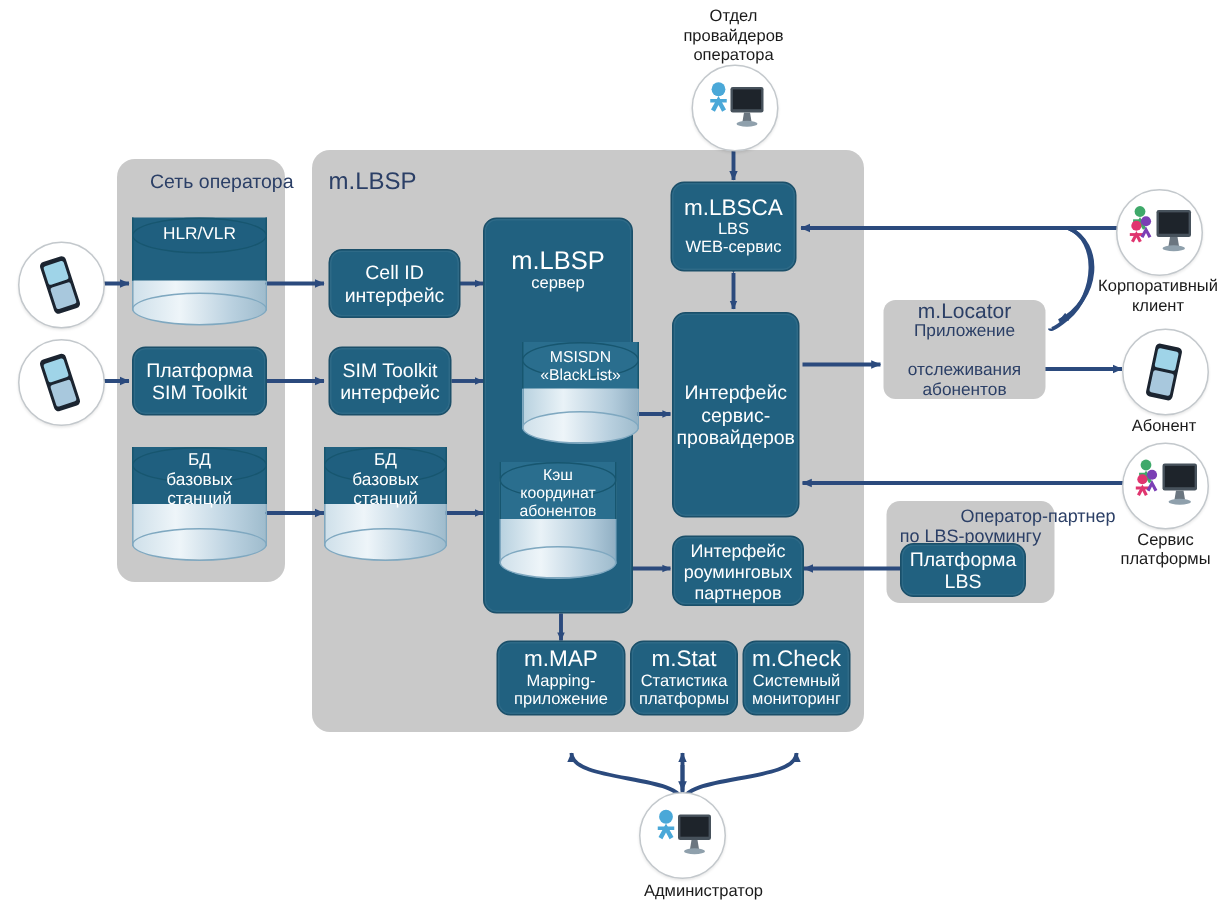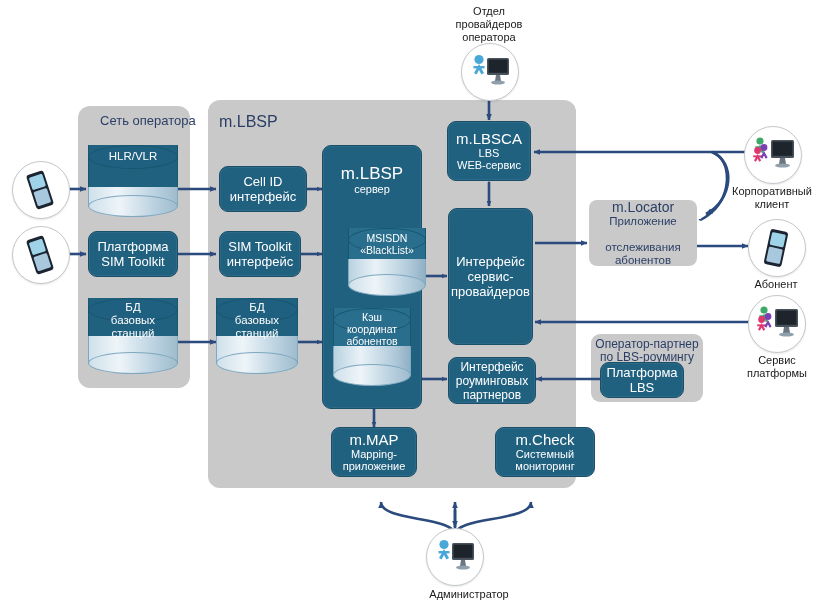--- a/index.html
+++ b/index.html
@@ -58,21 +58,21 @@
 
 <div id="canvas">
 
   <div class="panel" style="left:78px;top:106px;width:112px;height:282px;"></div>
   <div class="panel-title" style="left:90px;top:113px;margin-left:10px;">Сеть оператора</div>
 
   <div class="panel" style="left:208px;top:100px;width:368px;height:388px;"></div>
   <div class="panel-title" style="left:219px;top:113px;font-size:16px;">m.LBSP</div>
 
   <div class="panel" style="left:591px;top:334px;width:112px;height:68px;border-radius:9px;"></div>
-  <div class="panel-title small" style="left:591px;top:338px;width:112px;">Оператор-партнер</div>
+  <div class="panel-title small" style="left:591px;top:338px;width:112px;padding-left:45px;">Оператор-партнер</div>
   <div class="panel-title small" style="left:591px;top:351px;width:112px;">по LBS-роумингу</div>
 
   <svg id="wires">
     <defs>
       <marker id="ah" markerWidth="7" markerHeight="7" refX="6.2" refY="3.2" orient="auto" markerUnits="userSpaceOnUse">
         <path d="M0,0.3 L6.6,3.2 L0,6.1 z" fill="#2b4a7d"></path>
       </marker>
       <marker id="ahs" markerWidth="6" markerHeight="6" refX="5.4" refY="2.8" orient="auto" markerUnits="userSpaceOnUse">
         <path d="M0,0.3 L5.7,2.8 L0,5.3 z" fill="#2b4a7d"></path>
       </marker>
@@ -238,22 +238,27 @@
     <span class="t1">роуминговых</span>
     <span class="t1">партнеров</span>
   </div>
 
   <div class="box" style="left:331px;top:427px;width:86px;height:50px;">
     <span class="t1" style="font-size:15px;">m.MAP</span>
     <span class="t2">Mapping-</span>
     <span class="t2">приложение</span>
   </div>
 
-
-  <div class="box" style="left:495px;top:427px;width:100px;height:50px;">
+  <div class="box" style="left:420px;top:427px;width:72px;height:50px;">
+    <span class="t1" style="font-size:15px;">m.Stat</span>
+    <span class="t2">Статистика</span>
+    <span class="t2">платформы</span>
+  </div>
+
+  <div class="box" style="left:495px;top:427px;width:72px;height:50px;">
     <span class="t1" style="font-size:15px;">m.Check</span>
     <span class="t2">Системный</span>
     <span class="t2">мониторинг</span>
   </div>
 
   <div class="panel" style="left:589px;top:200px;width:108px;height:66px;border-radius:8px;
               display:flex;flex-direction:column;align-items:center;justify-content:center;">
     <span style="color:#2b3f66;font-size:14px;line-height:15px;">m.Locator</span>
     <span style="color:#2b3f66;font-size:11.5px;line-height:12.5px;">Приложение</span>
     <span style="color:#2b3f66;font-size:11.5px;line-height:12.5px;margin-top:14px;">отслеживания</span>

